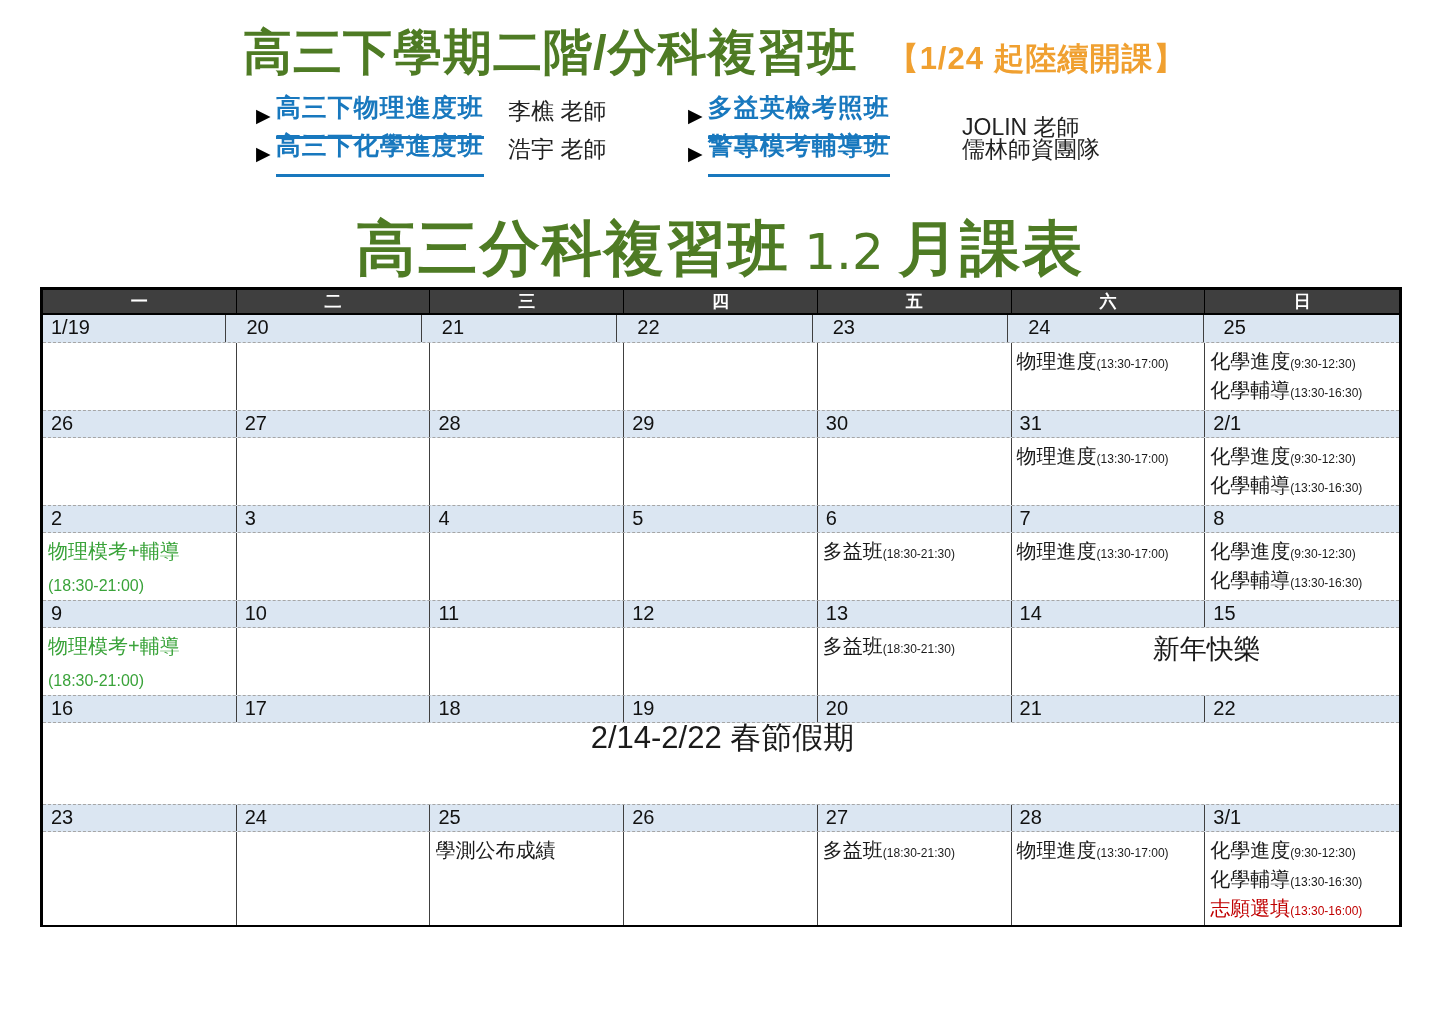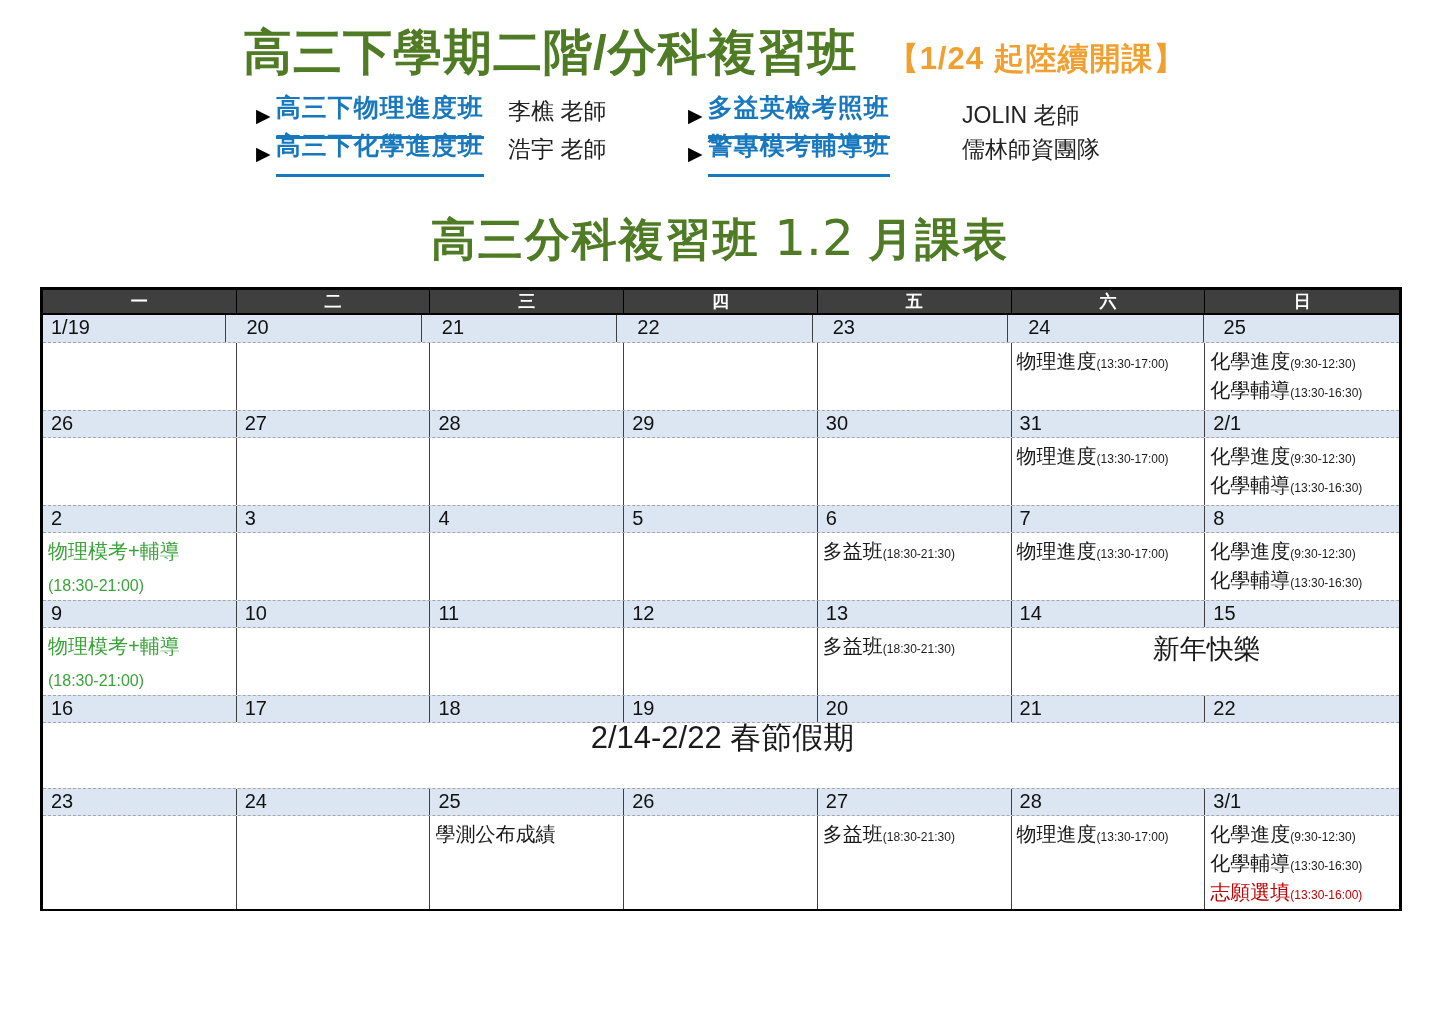--- a/index.html
+++ b/index.html
@@ -21,26 +21,26 @@
   .main-title{position:absolute;left:243px;top:20px;display:flex;align-items:baseline;white-space:nowrap;}
   .t-green{font-size:49px;font-weight:bold;color:var(--title-green);letter-spacing:1px;}
   .t-orange{font-size:31px;font-weight:bold;color:var(--subtitle-orange);margin-left:30px;letter-spacing:1px;}
 
   .course-item{position:absolute;display:flex;align-items:center;white-space:nowrap;}
   .arrow{font-size:19px;color:#000;margin-right:5px;line-height:1;}
   .cname{font-size:25px;font-weight:bold;color:var(--course-blue);
     border-bottom:3px solid var(--course-blue);padding-bottom:12px;letter-spacing:1px;}
   .teacher{position:absolute;font-size:23px;color:#222;white-space:nowrap;}
   .pos-c0{left:256px;top:91px;} .pos-t0{left:508px;top:96px;}
-  .pos-c1{left:688px;top:91px;} .pos-t1{left:962px;top:100px;}
+  .pos-c1{left:688px;top:91px;} .pos-t1{left:962px;top:112px;}
   .pos-c2{left:256px;top:129px;} .pos-t2{left:508px;top:134px;}
   .pos-c3{left:688px;top:129px;} .pos-t3{left:962px;top:134px;}
 
   .cal-title{position:absolute;left:0;top:209px;width:1440px;text-align:center;white-space:nowrap;}
-  .cal-title .part{font-size:45px;font-weight:bold;color:var(--title-green);letter-spacing:2px;}
+  .cal-title .part{font-size:60px;font-weight:bold;color:var(--title-green);letter-spacing:2px;}
   .cal-title .num{font-size:50px;font-weight:normal;color:var(--title-green);
     margin:0 10px;font-family:"DejaVu Sans",sans-serif;}
 
   
   .calendar{position:absolute;left:40px;top:287px;width:1362px;
     border:3px solid #000;border-bottom-width:2px;background:#fff;}
   .cal-header-row{display:grid;grid-template-columns:repeat(7,1fr);height:25px;
     background:var(--header-bg);border-bottom:2px solid #000;}
   .day-cell{color:#fff;font-size:17px;font-weight:bold;text-align:center;
     line-height:23px;border-right:1.5px solid #000;}
@@ -216,21 +216,21 @@
       </div>
       <div class="date-row">
         <div class="date-cell">16</div>
         <div class="date-cell">17</div>
         <div class="date-cell">18</div>
         <div class="date-cell">19</div>
         <div class="date-cell">20</div>
         <div class="date-cell">21</div>
         <div class="date-cell">22</div>
       </div>
-      <div class="content-row" style="height: 65px;">
+      <div class="content-row" style="height: 81px;">
         <div class="cell last banner-xlarge" style="grid-column: 1 / span 7;">
           <div class="ev"><div class="ev-name" style="display: inline;">2/14-2/22 春節假期</div></div>
         </div>
       </div>
       <div class="date-row">
         <div class="date-cell">23</div>
         <div class="date-cell">24</div>
         <div class="date-cell">25</div>
         <div class="date-cell">26</div>
         <div class="date-cell">27</div>

